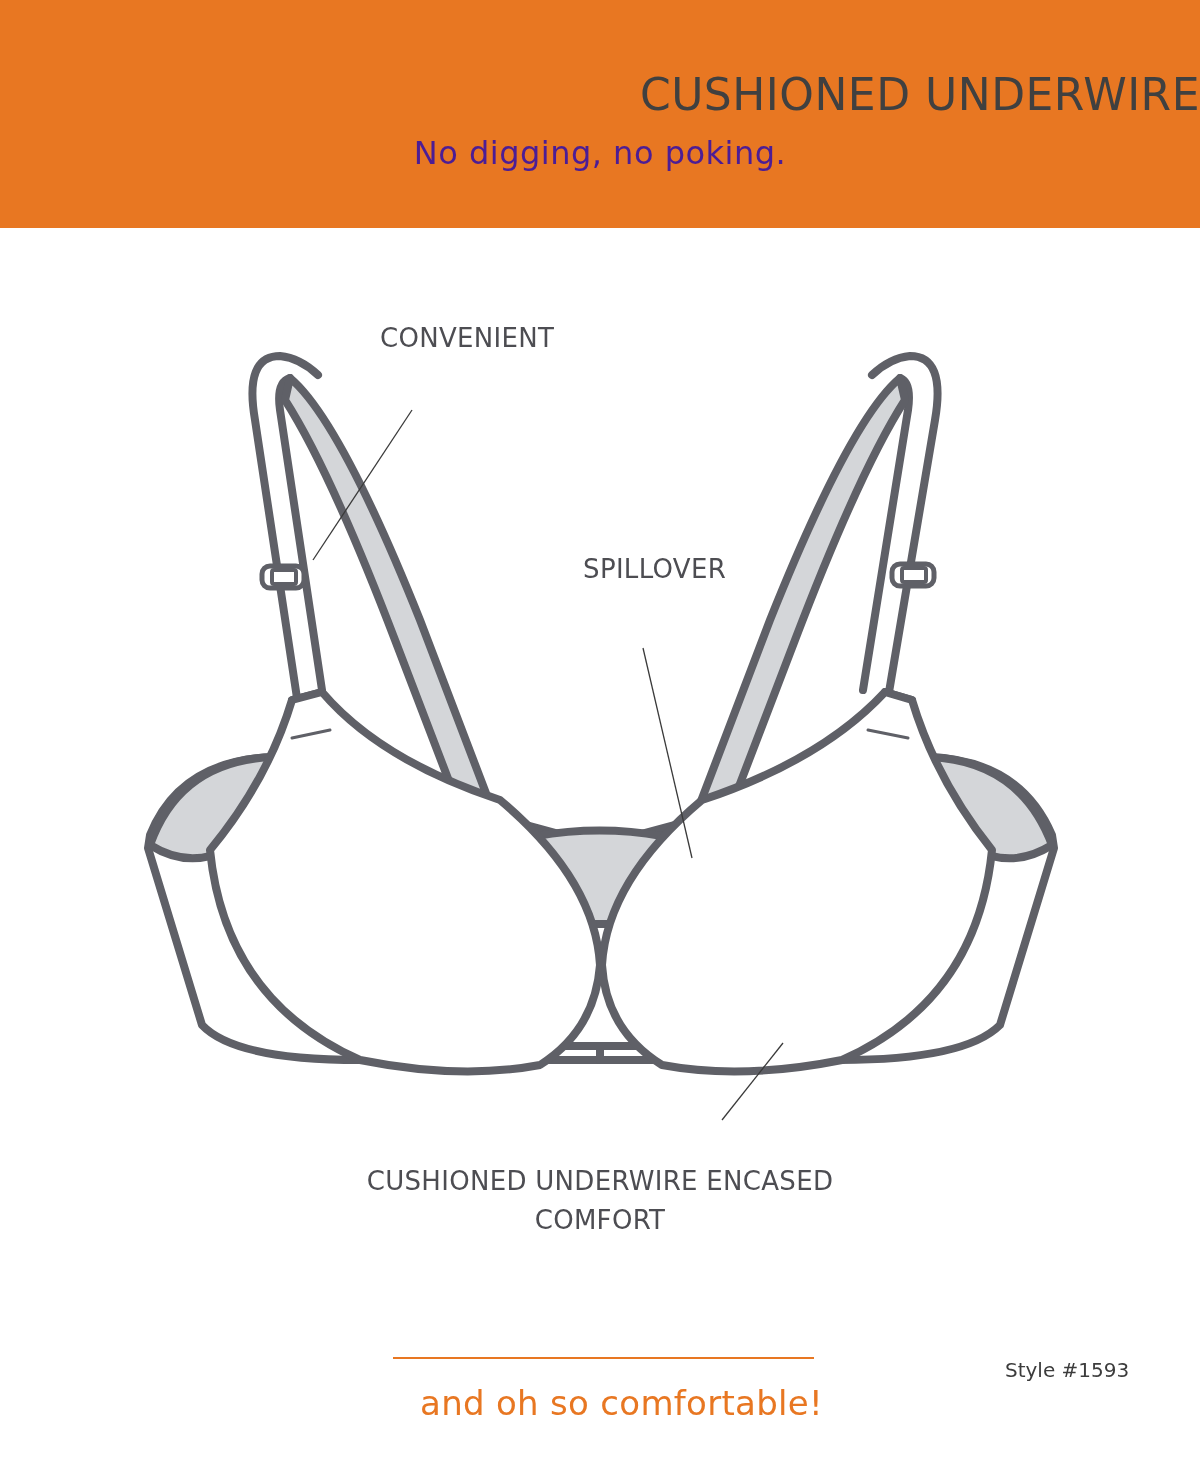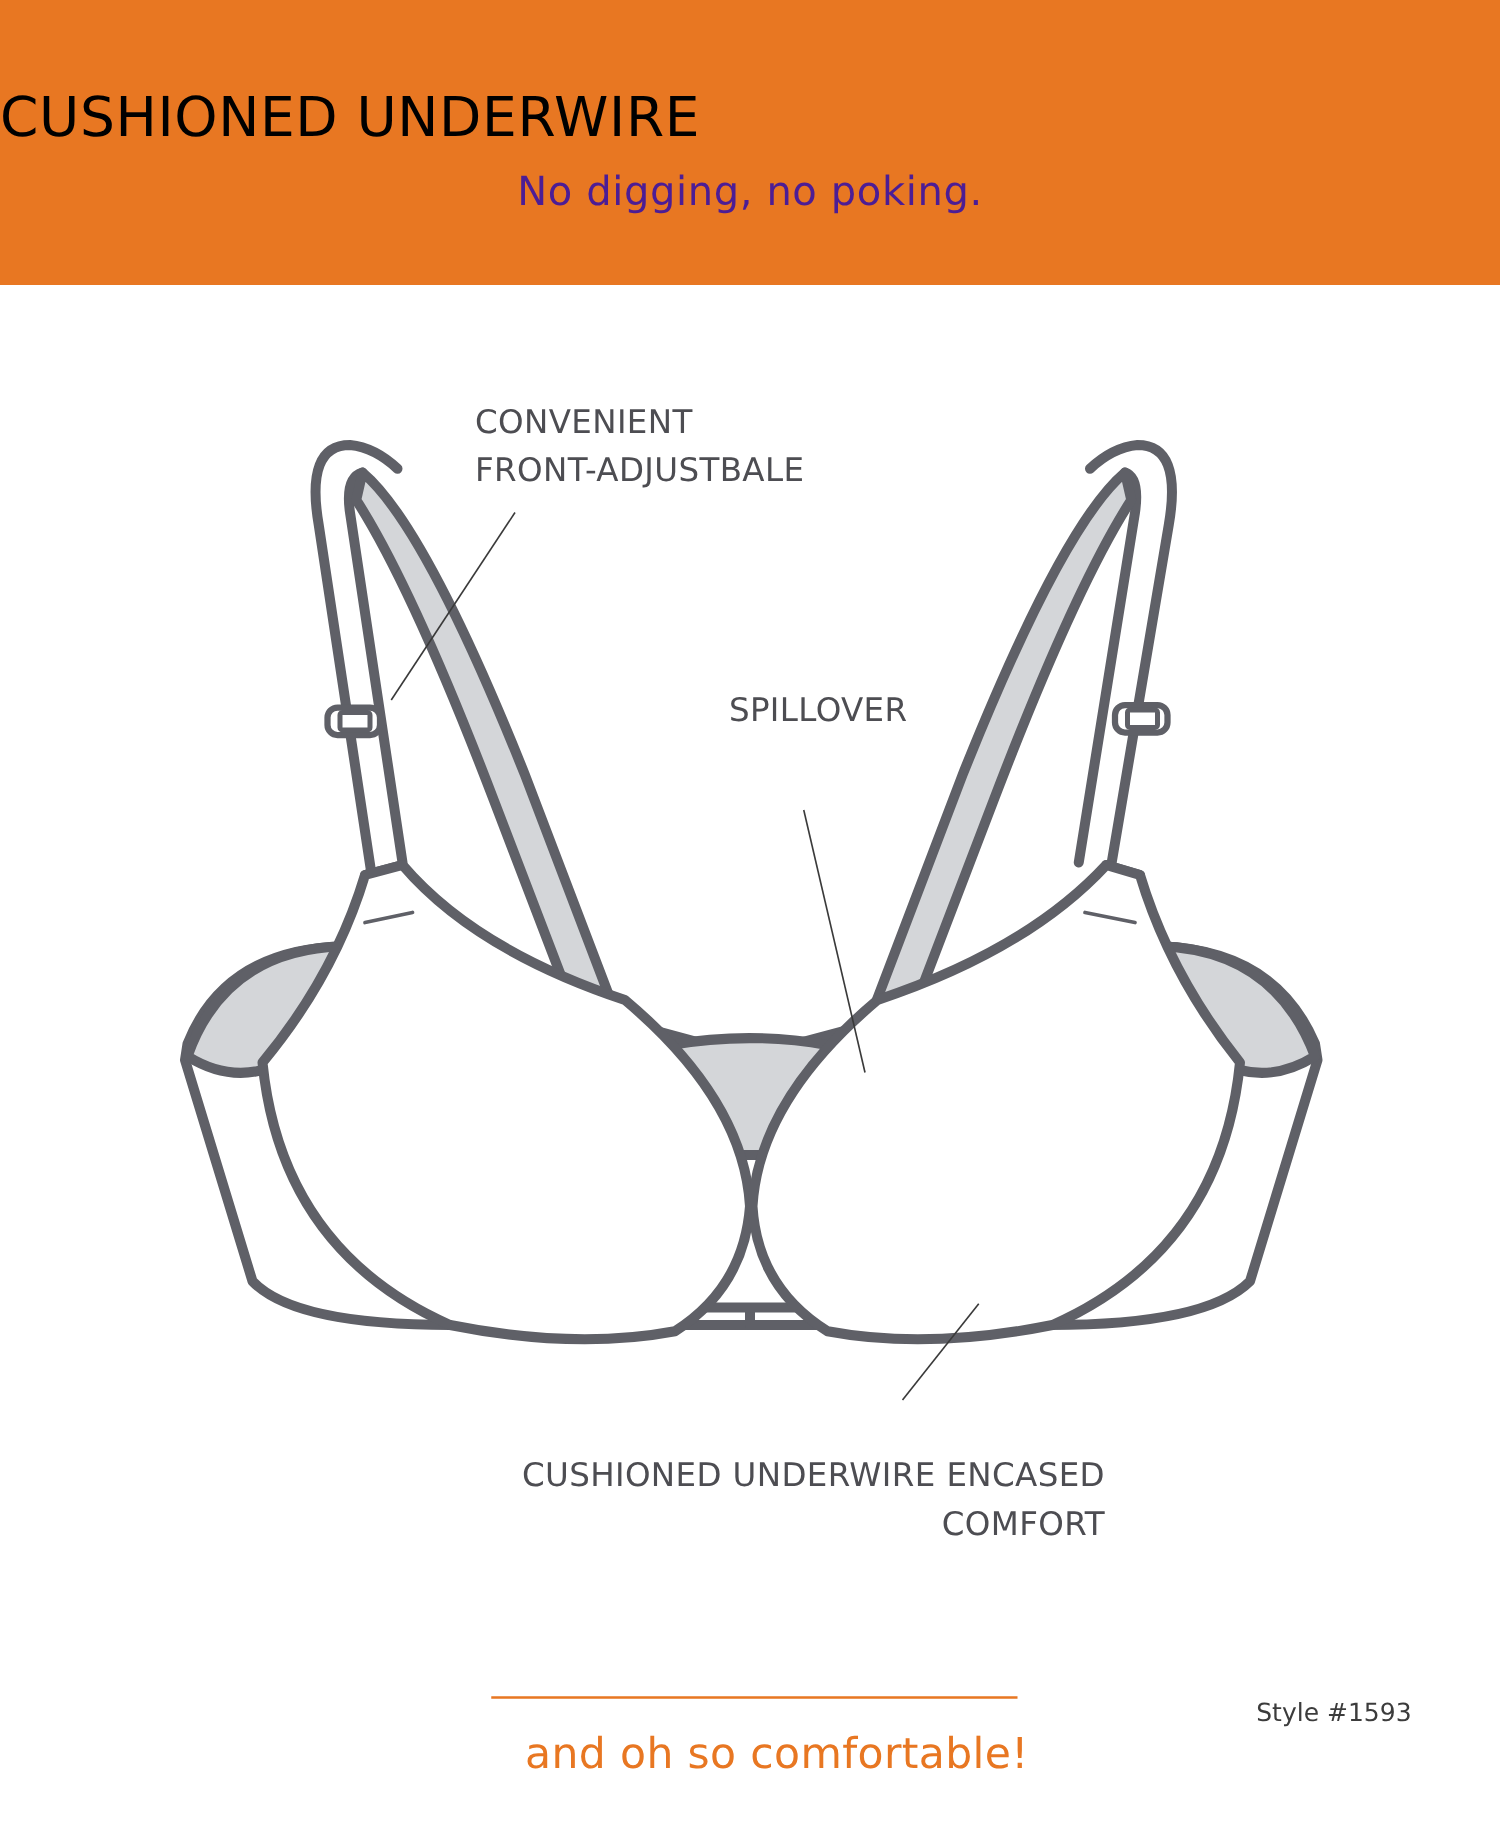--- a/index.html
+++ b/index.html
@@ -7,37 +7,37 @@
       width: 1200px; height: 1467px; position: relative; overflow: hidden;
       background: #ffffff;
       font-family: "DejaVu Sans", "Liberation Sans", sans-serif;
     }
     .banner {
       position: absolute; left: 0; top: 0; width: 1200px; height: 228px;
       background: #e87722;
     }
     .banner-title {
       position: absolute; left: 0; width: 1200px; top: 68px;
-      text-align: left; color: #000000; font-size: 44px; font-weight: normal;
+      text-align: right; color: #404040; font-size: 44px; font-weight: normal;
       letter-spacing: 0.5px; line-height: 54px;
     }
     .banner-subtitle {
       position: absolute; left: 0; width: 1200px; top: 131px;
       text-align: center; color: #4c1d95; font-size: 32px; line-height: 44px;
       letter-spacing: 0.5px;
     }
     .callout {
       position: absolute; color: #4d4d52; font-size: 26px; line-height: 39px;
       letter-spacing: 0.3px;
       margin-top: 32px;
     }
     .callout div { white-space: nowrap; }
     .callout-straps { left: 380px; top: 287px; }
     .callout-cups { left: 440px; top: 518px; width: 286px; text-align: right; }
-    .callout-underwire { left: 284px; top: 1130px; width: 600px; text-align: right; }
+    .callout-underwire { left: 300px; top: 1130px; width: 600px; text-align: center; }
     .illustration { position: absolute; left: 0; top: 0; width: 1200px; height: 1467px; }
     .divider {
       position: absolute; left: 393px; top: 1357px; width: 421px; height: 2px;
       background: #e87722;
     }
     .tagline {
       position: absolute; left: 393px; width: 430px; top: 1380px;
       color: #e87722; font-size: 34px; line-height: 46px; text-align: right;
       letter-spacing: 0.3px;
     }
@@ -99,21 +99,20 @@
 
   <g stroke="#3a3a3a" stroke-width="1.3" fill="none">
     <line x1="412" y1="410" x2="313" y2="560"></line>
     <line x1="643" y1="648" x2="692" y2="858"></line>
     <line x1="783" y1="1043" x2="722" y2="1120"></line>
   </g>
 </svg>
 
 <div class="callout callout-straps">
   <div>CONVENIENT</div>
-  <div>FRONT-ADJUSTBALE</div>
 </div>
 
 <div class="callout callout-cups">
   <div>SPILLOVER</div>
 </div>
 
 <div class="callout callout-underwire">
   <div>CUSHIONED UNDERWIRE ENCASED</div>
   <div>COMFORT</div>
 </div>

